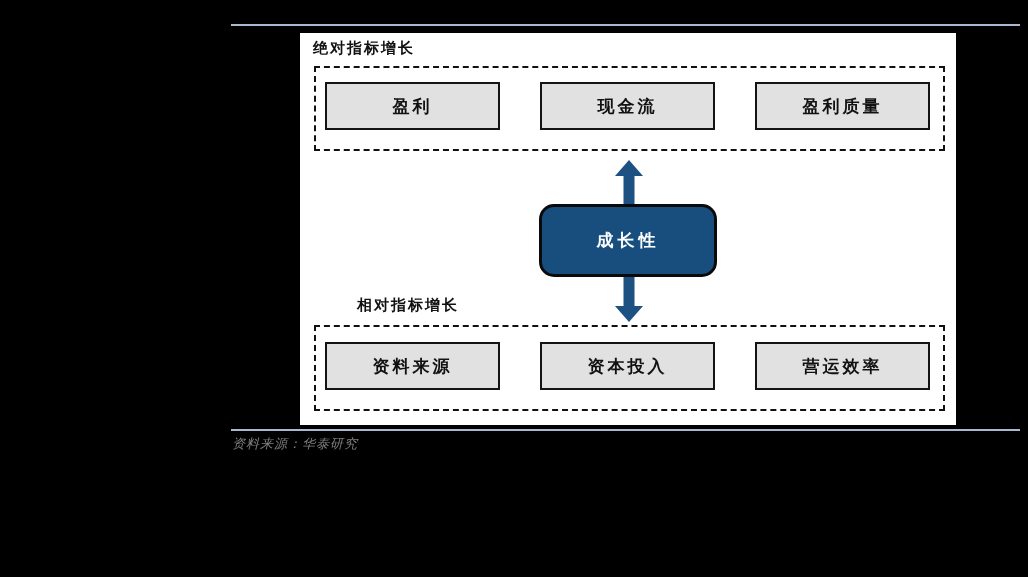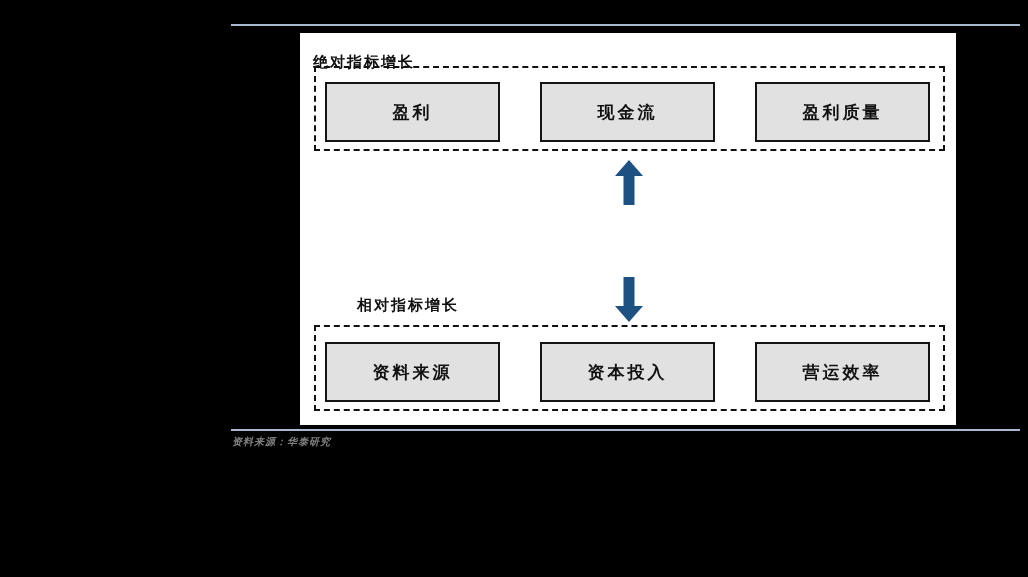--- a/index.html
+++ b/index.html
@@ -31,36 +31,36 @@
 
   .group-label {
     position: absolute;
     left: 13px;
     font-size: 15px;
     font-weight: 700;
     color: #111111;
     letter-spacing: 2px;
     white-space: nowrap;
   }
-  .group-label.top    { top: 6px; margin-top: 14px; }
+  .group-label.top    { top: 6px; }
   .group-label.bottom { top: 263px; margin-left: 44px; }
 
   .dashed-frame {
     position: absolute;
     left: 14px;
     width: 631px;
     border: 2px dashed #111111;
   }
   .dashed-frame.top    { top: 33px;  height: 85px; }
   .dashed-frame.bottom { top: 292px; height: 86px; }
 
   .node {
     position: absolute;
     width: 175px;
-    height: 60px;
+    height: 48px;
     background: #E1E1E1;
     border: 2px solid #141414;
     display: flex;
     align-items: center;
     justify-content: center;
     font-size: 17px;
     font-weight: 600;
     color: #111111;
     letter-spacing: 3px;
   }
@@ -92,23 +92,23 @@
     width: 28px;
     height: 45px;
   }
   .arrow.up   { top: 127px; }
   .arrow.down { top: 244px; }
 
   .source-line {
     position: absolute;
     left: 232px; top: 435px;
     font-family: "Liberation Serif", "DejaVu Serif", serif;
-    font-size: 10px;
+    font-size: 13px;
     font-style: italic;
-    font-weight: 700;
+    font-weight: 400;
     color: #7F7F7F;
     letter-spacing: 1px;
     white-space: nowrap;
   }
 </style>
 </head>
 <body>
 
 <div class="stage">
 
@@ -129,20 +129,23 @@
       </div>
       <div class="node c3">
         <span>盈利质量</span>
       </div>
     </div>
 
     <svg class="arrow up" viewBox="0 0 28 45">
       <polygon points="14,0 28,16 19.5,16 19.5,45 8.5,45 8.5,16 0,16" fill="#1D5182"></polygon>
     </svg>
 
+    <div class="center-node">
+      <span>成长性</span>
+    </div>
 
     <svg class="arrow down" viewBox="0 0 28 45">
       <polygon points="14,45 0,29 8.5,29 8.5,0 19.5,0 19.5,29 28,29" fill="#1D5182"></polygon>
     </svg>
 
     <div class="group-label bottom">相对指标增长</div>
 
     <div class="dashed-frame bottom"></div>
 
     <div class="row-bottom">

